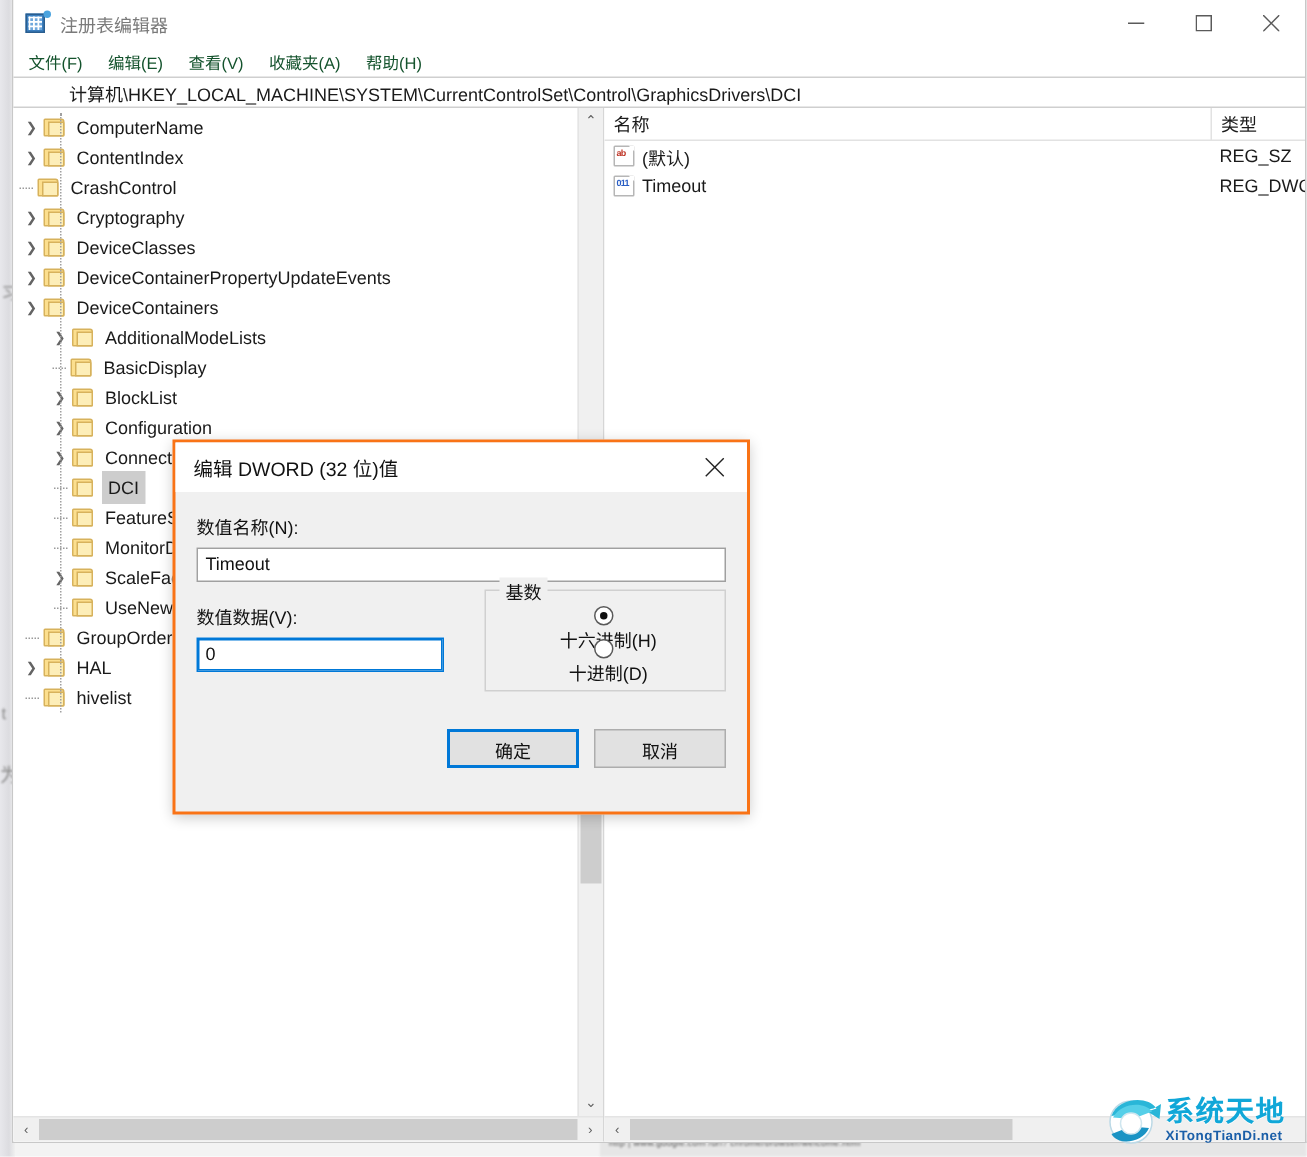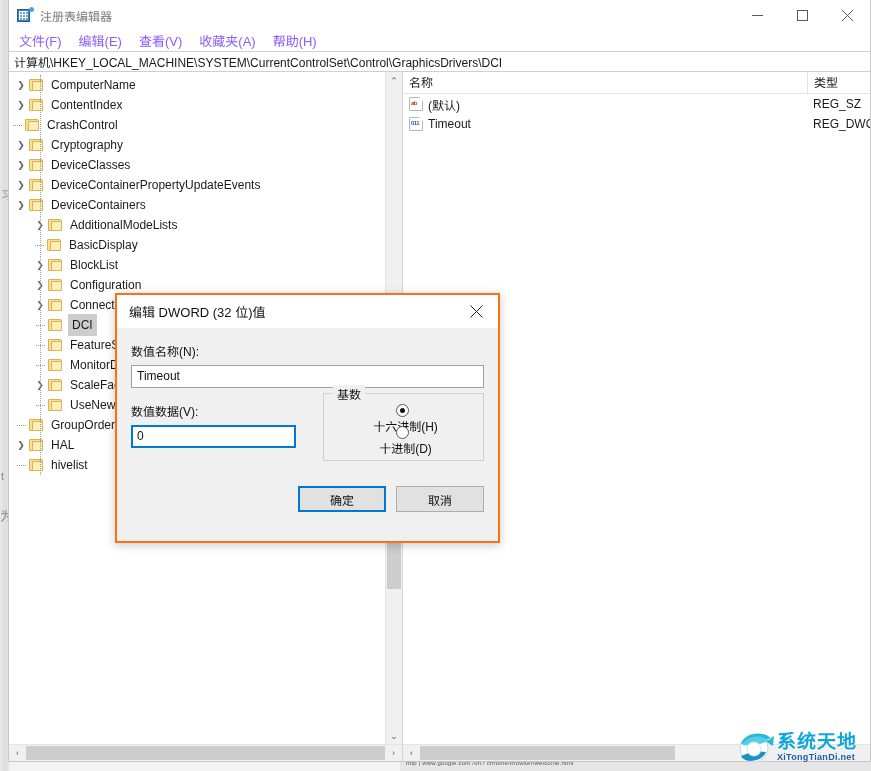--- a/index.html
+++ b/index.html
@@ -101,40 +101,41 @@
 
   
   #menu-bar {
     height: 21px;
     display: flex; align-items: center;
     padding-left: 10px;
     background: #ffffff;
     flex: 0 0 auto;
   }
   .menu-item {
-    font-size: 13px; color: #8b5cf6;
+    font-size: 11px; color: #14532d;
     padding: 2px 8px 2px 0;
     margin-right: 9px;
     white-space: nowrap;
   }
 
   
   #address-bar {
     height: 21px;
     margin: 0;
     border-top: 1px solid #cfcfcf;
     border-bottom: 1px solid #cfcfcf;
     background: #ffffff;
     display: flex; align-items: center;
     flex: 0 0 auto;
   }
   #address-text {
     font-size: 12px; color: #1a1a1a;
     padding-left: 5px;
     white-space: nowrap;
+    margin-left: 32px;
   }
 
   
   #panes {
     flex: 1 1 auto;
     display: flex;
     min-height: 0;
     background: #ffffff;
     position: relative;
   }

